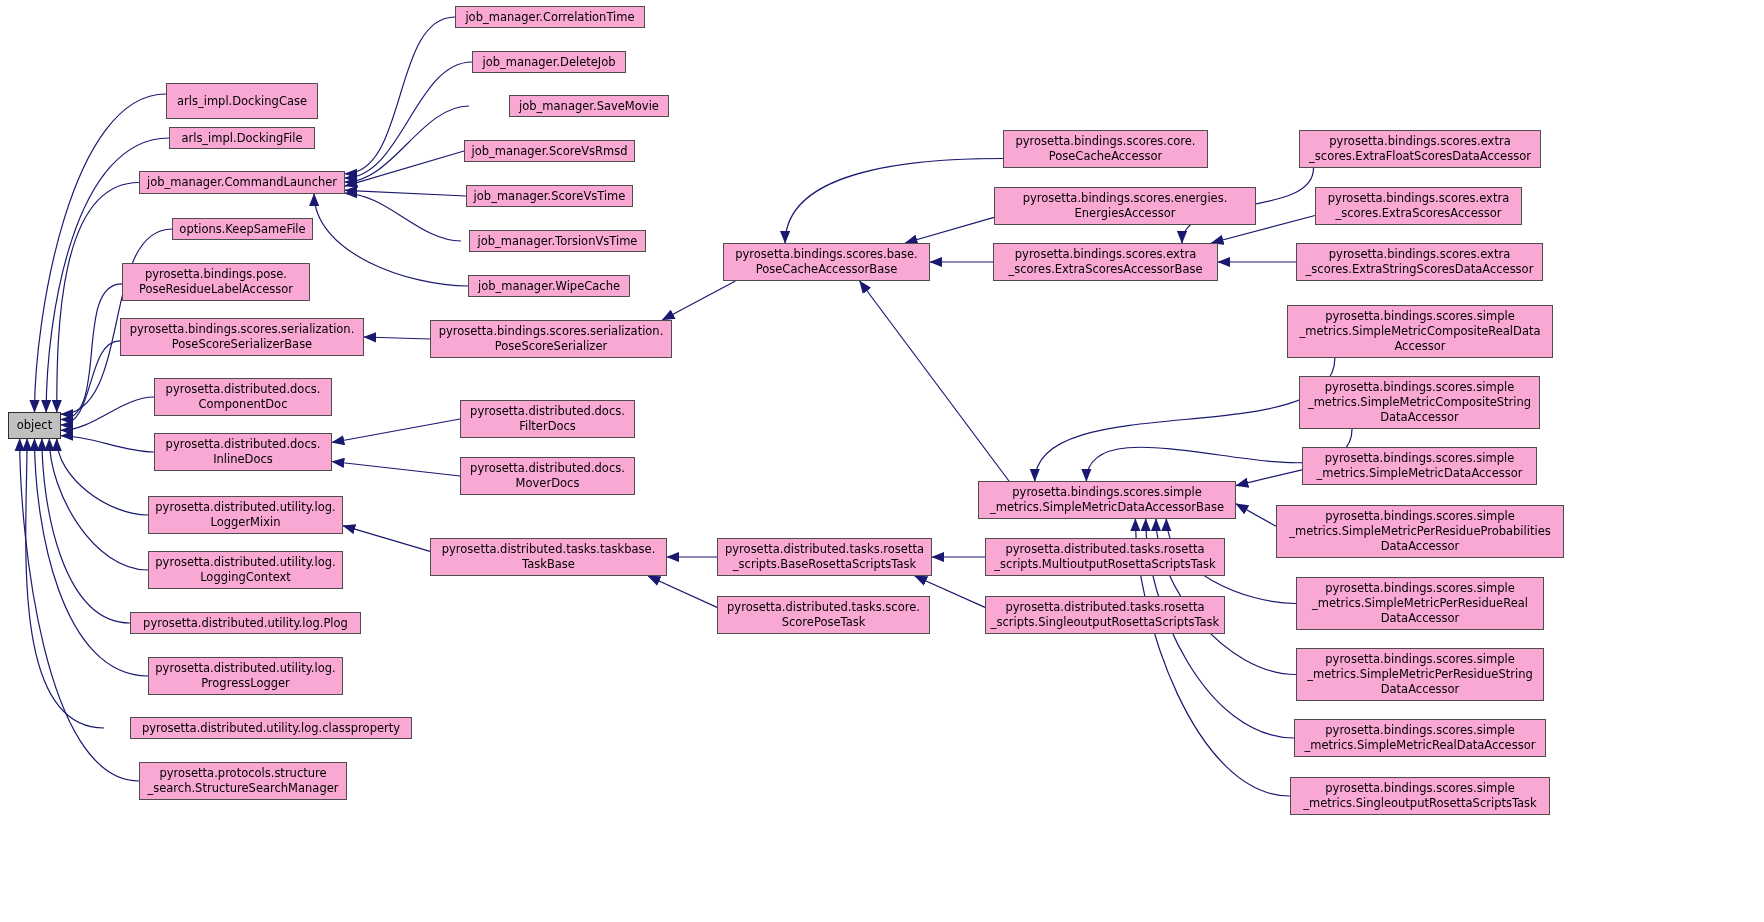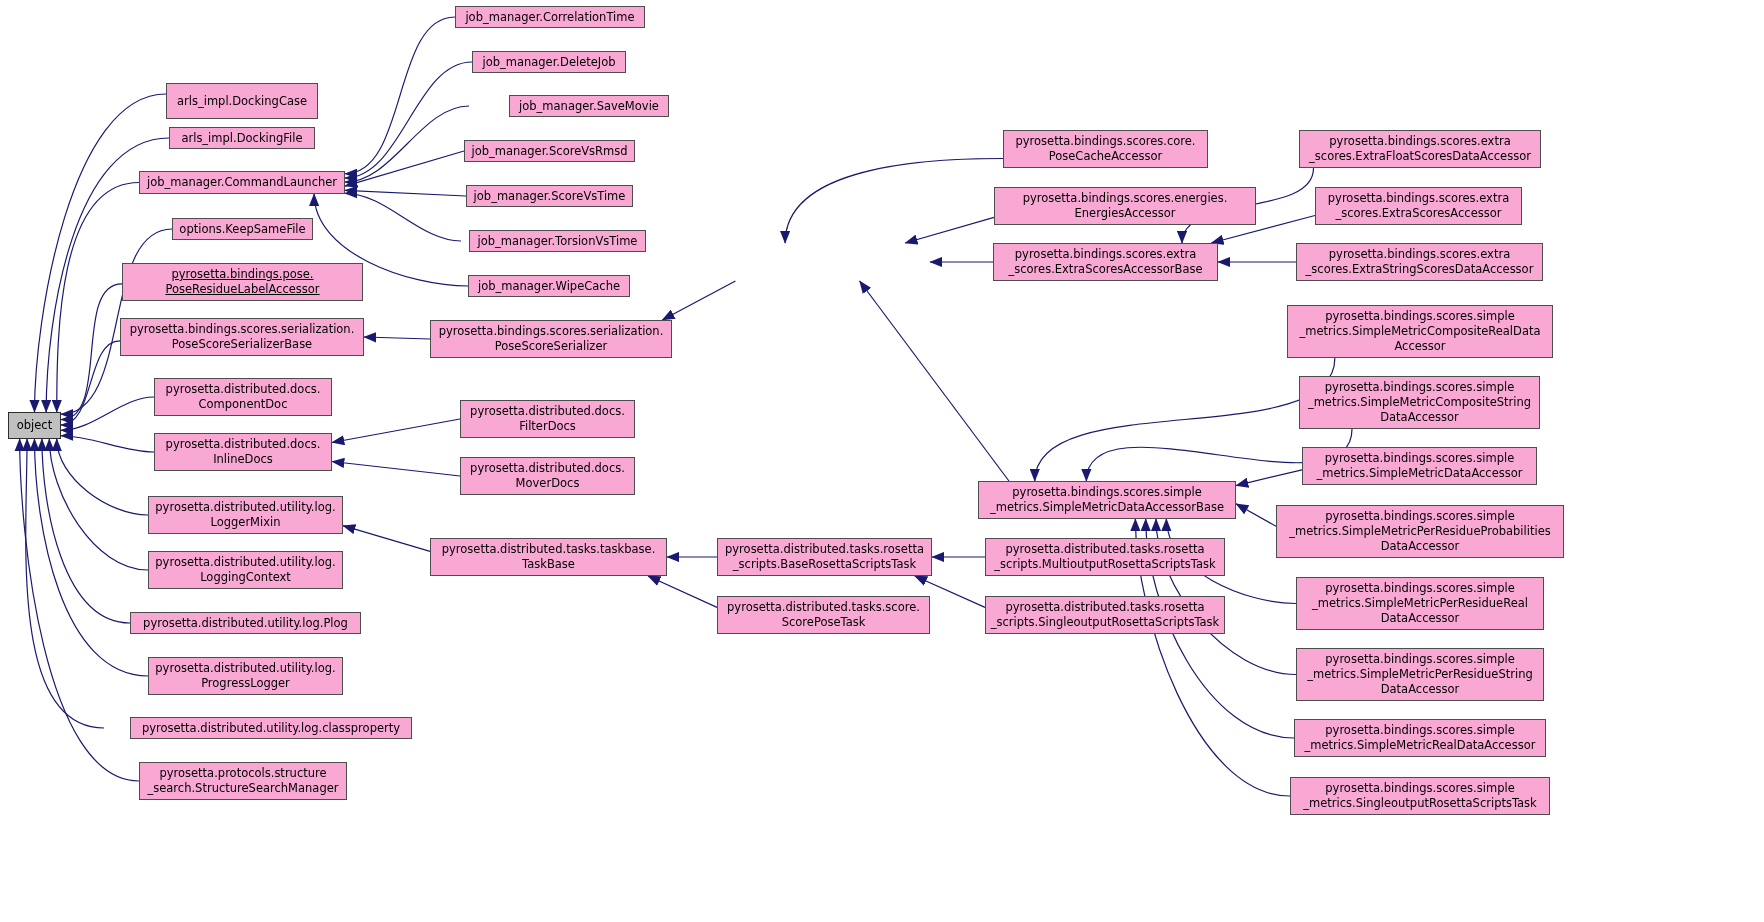--- a/index.html
+++ b/index.html
@@ -98,21 +98,21 @@
       </div>
       <div class="node" style="left: 169px; top: 127px; width: 146px; height: 22px;">
         <span>arls_impl.DockingFile</span>
       </div>
       <div class="node" style="left: 139px; top: 171px; width: 206px; height: 23px;">
         <span>job_manager.CommandLauncher</span>
       </div>
       <div class="node" style="left: 172px; top: 218px; width: 141px; height: 22px;">
         <span>options.KeepSameFile</span>
       </div>
-      <div class="node" style="left: 122px; top: 263px; width: 241px; height: 38px; text-decoration: underline;">
+      <div class="node" style="left: 122px; top: 263px; width: 188px; height: 38px;">
         <span>pyrosetta.bindings.pose.</span>
         <span>PoseResidueLabelAccessor</span>
       </div>
       <div class="node" style="left: 120px; top: 318px; width: 244px; height: 38px;">
         <span>pyrosetta.bindings.scores.serialization.</span>
         <span>PoseScoreSerializerBase</span>
       </div>
       <div class="node" style="left: 154px; top: 378px; width: 178px; height: 38px;">
         <span>pyrosetta.distributed.docs.</span>
         <span>ComponentDoc</span>
@@ -176,20 +176,24 @@
         <span>pyrosetta.distributed.docs.</span>
         <span>MoverDocs</span>
       </div>
       <div class="node" style="left: 430px; top: 538px; width: 237px; height: 38px;">
         <span>pyrosetta.distributed.tasks.taskbase.</span>
         <span>TaskBase</span>
       </div>
       <div class="node" style="left: 717px; top: 596px; width: 213px; height: 38px;">
         <span>pyrosetta.distributed.tasks.score.</span>
         <span>ScorePoseTask</span>
+      </div>
+      <div class="node" style="left: 723px; top: 243px; width: 207px; height: 38px;">
+        <span>pyrosetta.bindings.scores.base.</span>
+        <span>PoseCacheAccessorBase</span>
       </div>
       <div class="node" style="left: 717px; top: 538px; width: 215px; height: 38px;">
         <span>pyrosetta.distributed.tasks.rosetta</span>
         <span>_scripts.BaseRosettaScriptsTask</span>
       </div>
       <div class="node" style="left: 1003px; top: 130px; width: 205px; height: 38px;">
         <span>pyrosetta.bindings.scores.core.</span>
         <span>PoseCacheAccessor</span>
       </div>
       <div class="node" style="left: 994px; top: 187px; width: 262px; height: 38px;">

